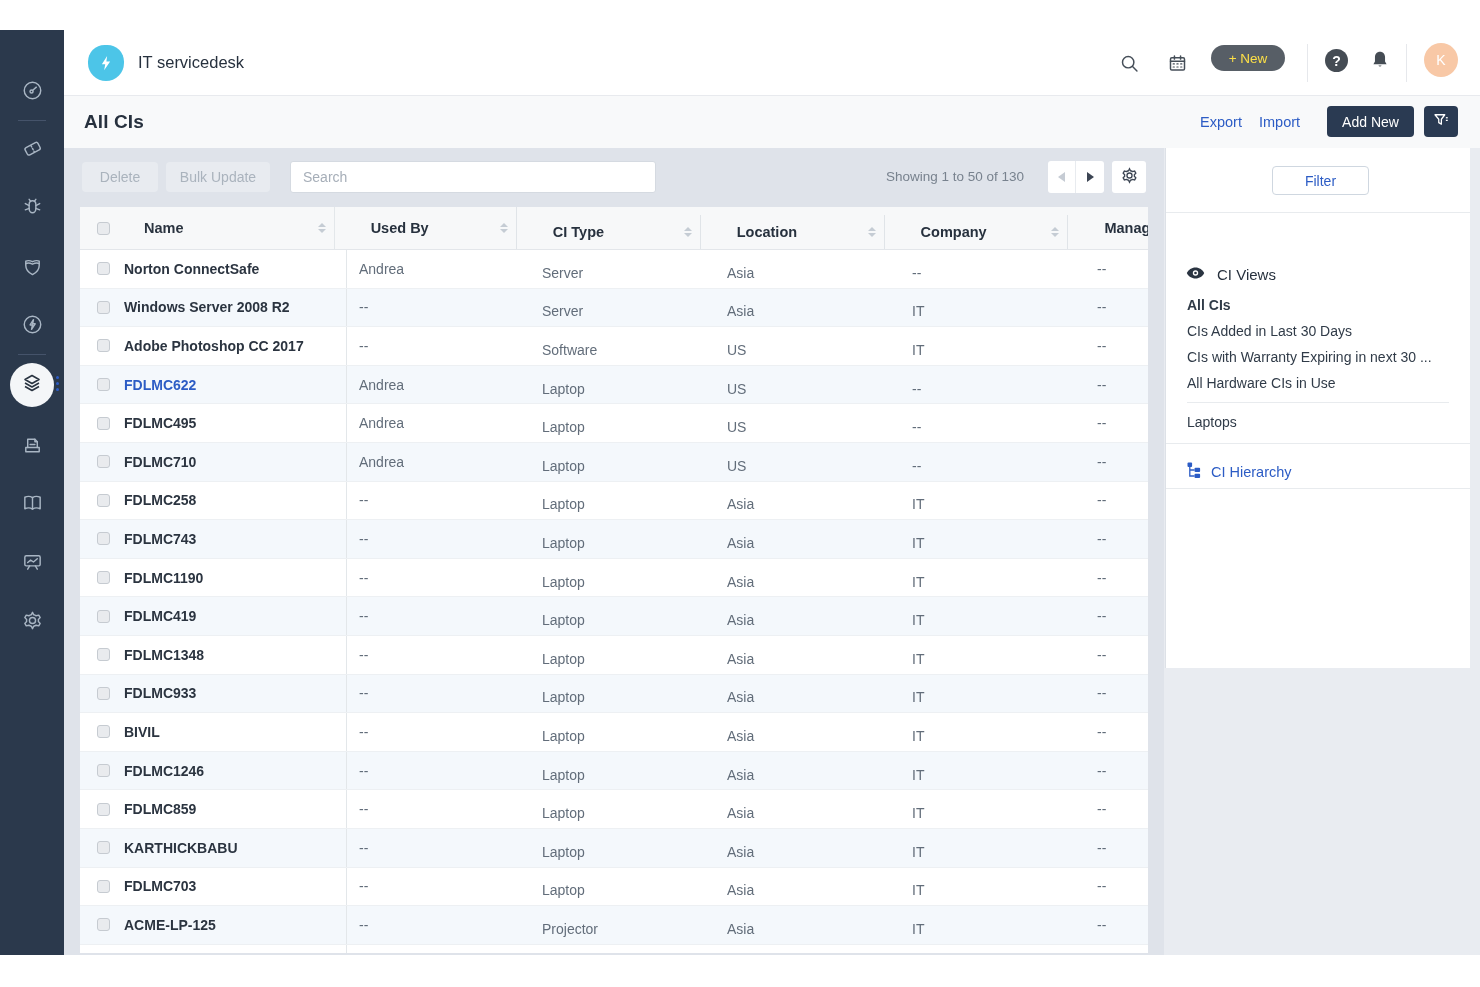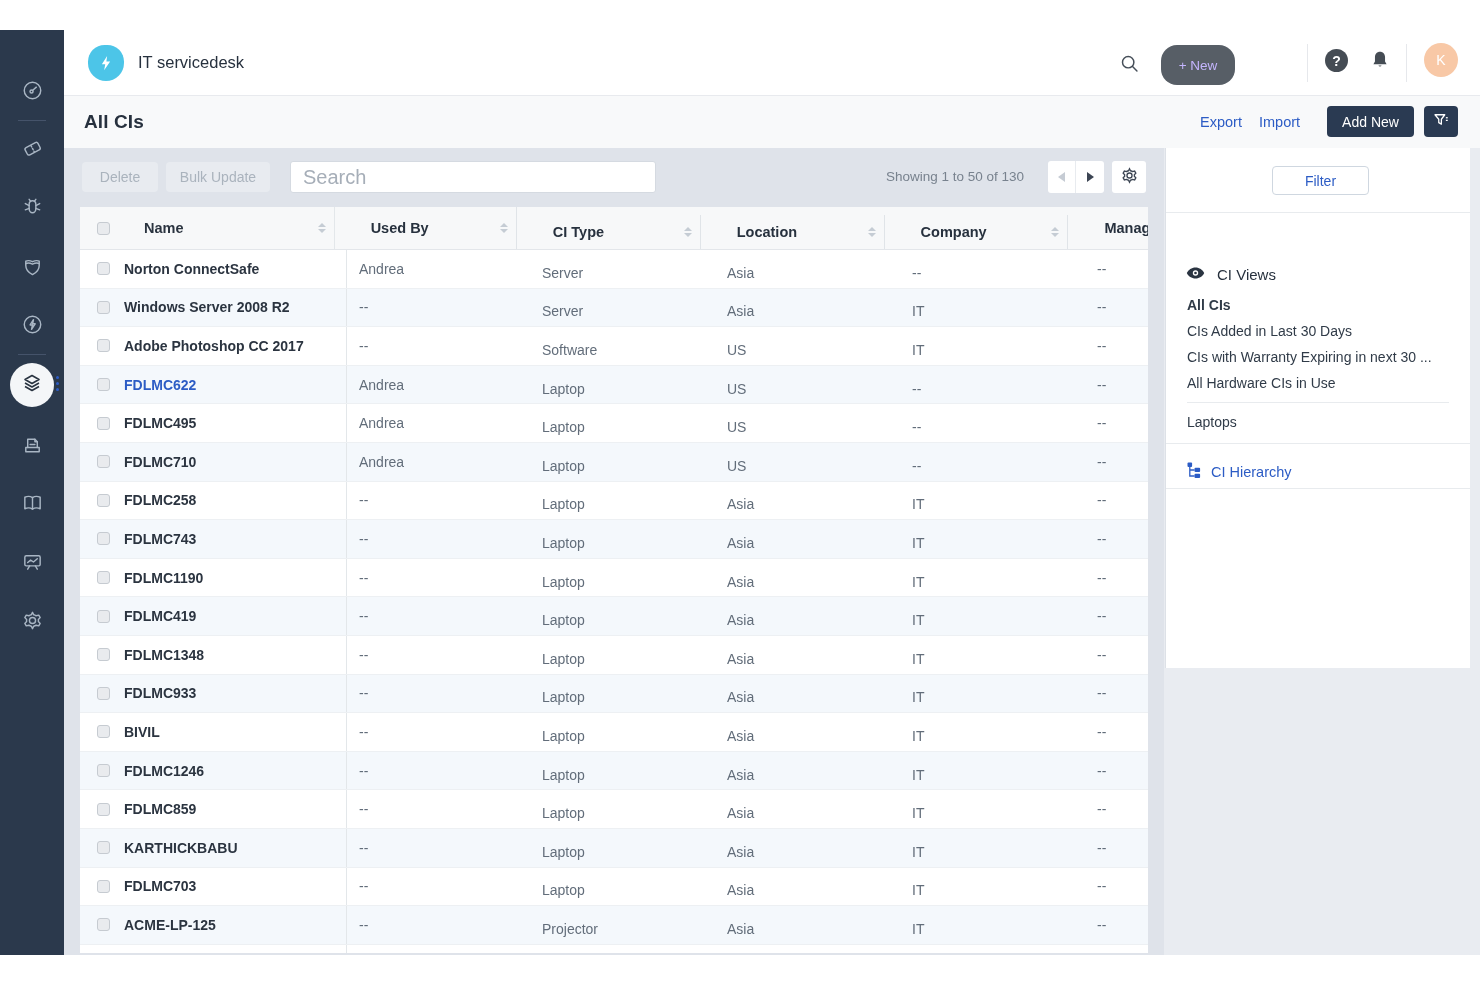--- a/index.html
+++ b/index.html
@@ -15,38 +15,38 @@
   .nav-active-circle svg { stroke:#2a3441; }
   .nav-dots { position:absolute; left:56px; display:flex; flex-direction:column; gap:3px; }
   .nav-dots i { width:3px; height:3px; border-radius:50%; background:#2c5cc5; }
 
   
   .header { position:absolute; left:64px; top:0; width:1416px; height:66px; background:#ffffff; border-bottom:1px solid #e8eaee; }
   .logo { position:absolute; left:24px; top:15px; width:36px; height:36px; background:#4cc5e8; border-radius:46% 46% 50% 50%; display:flex; align-items:center; justify-content:center; }
   .app-title { position:absolute; left:74px; top:23px; font-size:16.5px; font-weight:500; color:#27313e; }
   .hicon { position:absolute; top:20px; width:26px; height:26px; display:flex; align-items:center; justify-content:center; cursor:pointer; }
   .hicon svg { stroke:#454e58; fill:none; stroke-width:1.7; stroke-linecap:round; }
-  .new-btn { position:absolute; left:1097px; top:15px; width:74px; height:40px; background:#575e66; color:#c4b5fd; border:none; border-radius:16px; font-size:13.5px; font-family:inherit; cursor:pointer; }
+  .new-btn { position:absolute; left:1147px; top:15px; width:74px; height:26px; background:#575e66; color:#fde047; border:none; border-radius:16px; font-size:13.5px; font-family:inherit; cursor:pointer; }
   .hdr-divider { position:absolute; top:14px; width:1px; height:38px; background:#e6e8ec; }
   .help-circle { position:absolute; left:1261px; top:19px; width:23px; height:23px; border-radius:50%; background:#454c54; color:#fff; display:flex; align-items:center; justify-content:center; font-size:14px; font-weight:700; cursor:pointer; }
   .help-circle::before { content:"?"; }
   .bell { position:absolute; left:1305px; top:18px; cursor:pointer; }
   .avatar { position:absolute; left:1360px; top:13px; width:34px; height:34px; border-radius:50%; background:#f8c8a6; color:#ffffff; display:flex; align-items:center; justify-content:center; font-size:14px; cursor:pointer; }
 
   
   .titlebar { position:absolute; left:64px; top:66px; width:1416px; height:52px; background:#f8f9fa; }
   .page-title { position:absolute; left:20px; top:15px; font-size:19px; font-weight:600; color:#27313e; letter-spacing:.1px; }
   .link-btn { position:absolute; top:18px; font-size:14.5px; color:#2c5cc5; cursor:pointer; text-decoration:none; }
   .addnew-btn { position:absolute; left:1263px; top:10px; width:87px; height:31px; background:#2a3a52; color:#fff; border:none; border-radius:4px; font-size:14px; font-family:inherit; cursor:pointer; }
   .filter-toggle { position:absolute; left:1360px; top:10px; width:34px; height:31px; background:#2a3a52; border:none; border-radius:4px; display:flex; align-items:center; justify-content:center; cursor:pointer; }
 
   
   .content { position:absolute; left:64px; top:118px; width:1100px; height:807px; background:#dfe3ea; }
   .tbtn { position:absolute; top:14px; height:30px; border:none; border-radius:4px; background:#e8ebf0; color:#aab3bd; font-size:14px; font-family:inherit; }
-  .search-input { position:absolute; left:226px; top:13px; width:366px; height:32px; border:1px solid #d5dae1; border-radius:3px; padding:0 12px; font-size:20px; font-family:inherit; color:#2a3441; background:#fff; }
+  .search-input { position:absolute; left:226px; top:13px; width:366px; height:32px; border:1px solid #d5dae1; border-radius:3px; padding:0 12px; font-size:14px; font-family:inherit; color:#2a3441; background:#fff; }
   .search-input::placeholder { color:#a6aeb8; }
   .showing { position:absolute; left:822px; top:21px; font-size:13.5px; color:#78828e; }
   .pager { position:absolute; left:984px; top:13px; width:56px; height:32px; background:#ffffff; border-radius:3px; display:flex; }
   .pager .pg { width:28px; display:flex; align-items:center; justify-content:center; cursor:pointer; }
   .pager .pg:first-child { border-right:1px solid #e8ebef; }
   .tri-left { width:0; height:0; border-style:solid; border-width:5px 7px 5px 0; border-color:transparent #c6ccd4 transparent transparent; }
   .tri-right { width:0; height:0; border-style:solid; border-width:5px 0 5px 7px; border-color:transparent transparent transparent #3c4553; }
   .gearbox { position:absolute; left:1048px; top:13px; width:34px; height:32px; background:#fff; border-radius:3px; display:flex; align-items:center; justify-content:center; cursor:pointer; }
 
   

